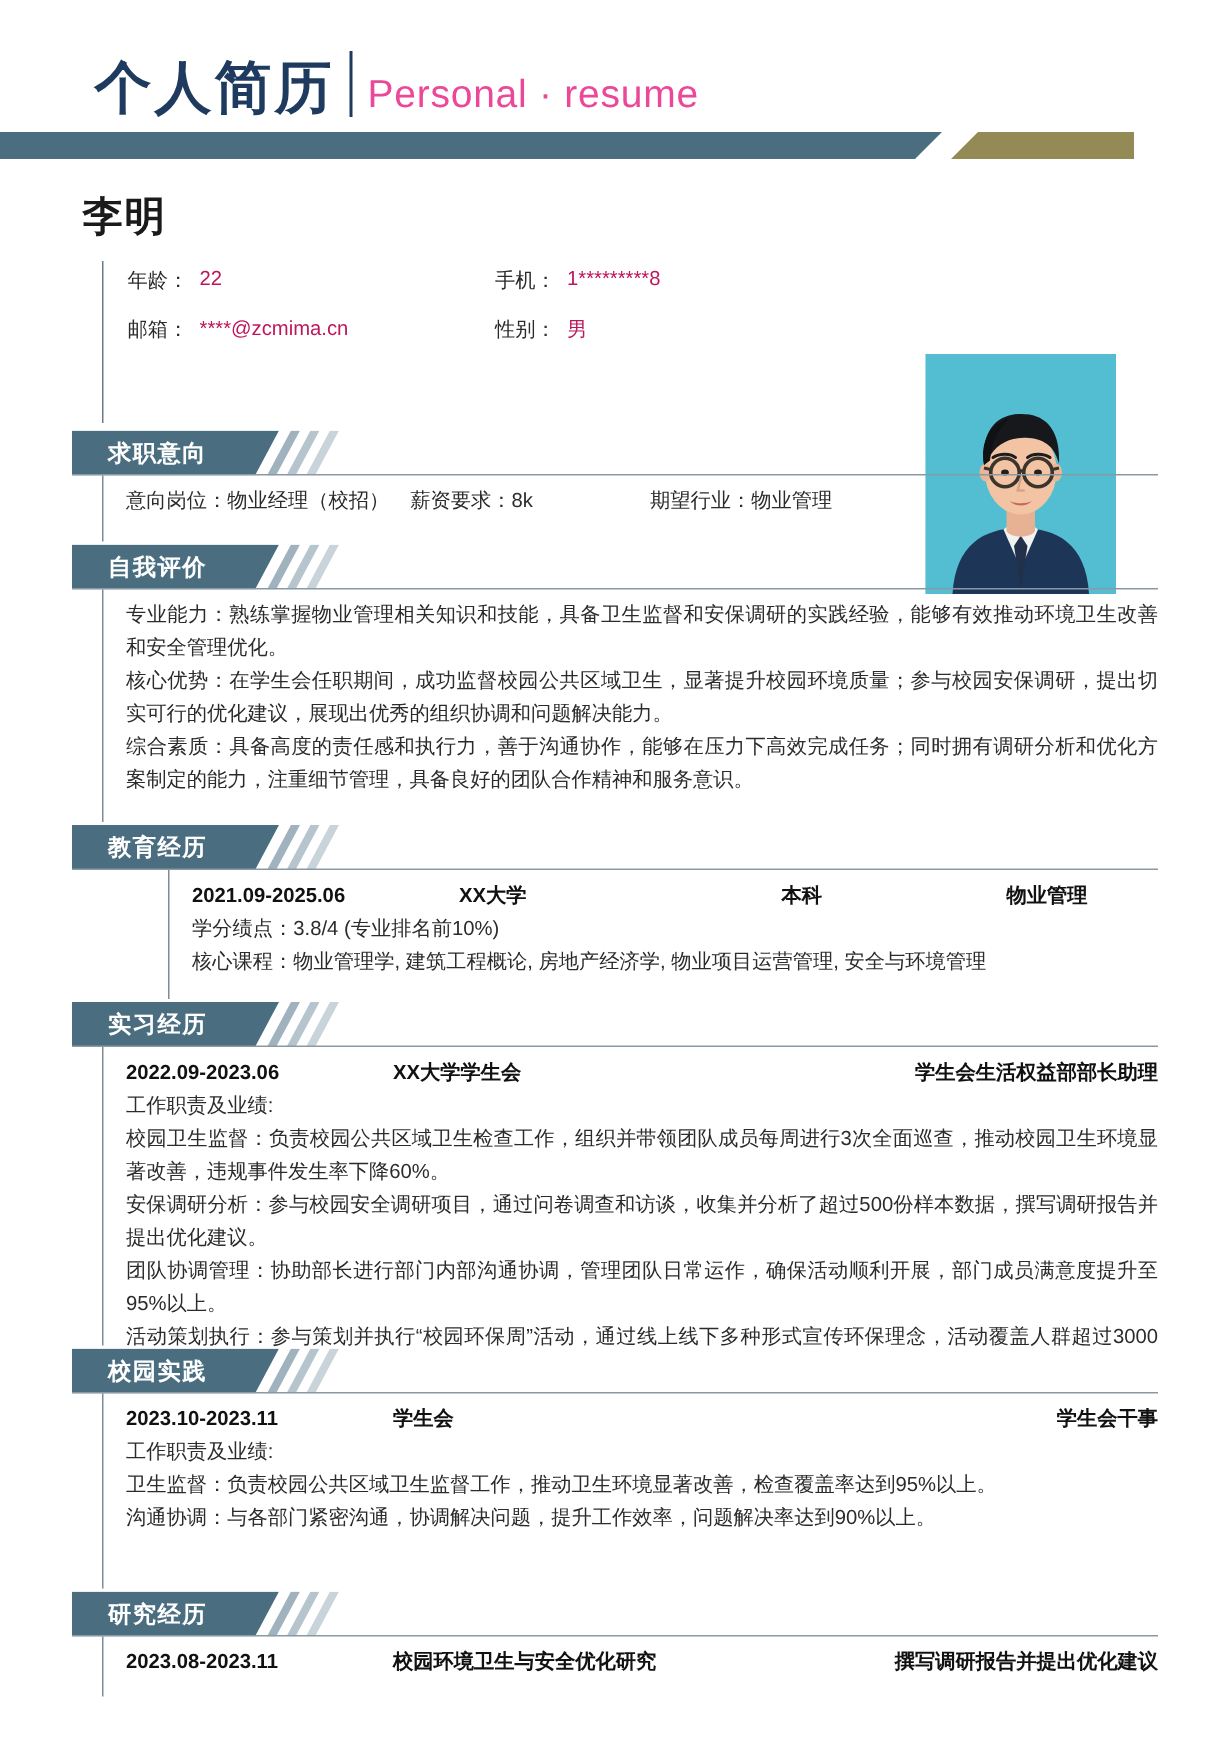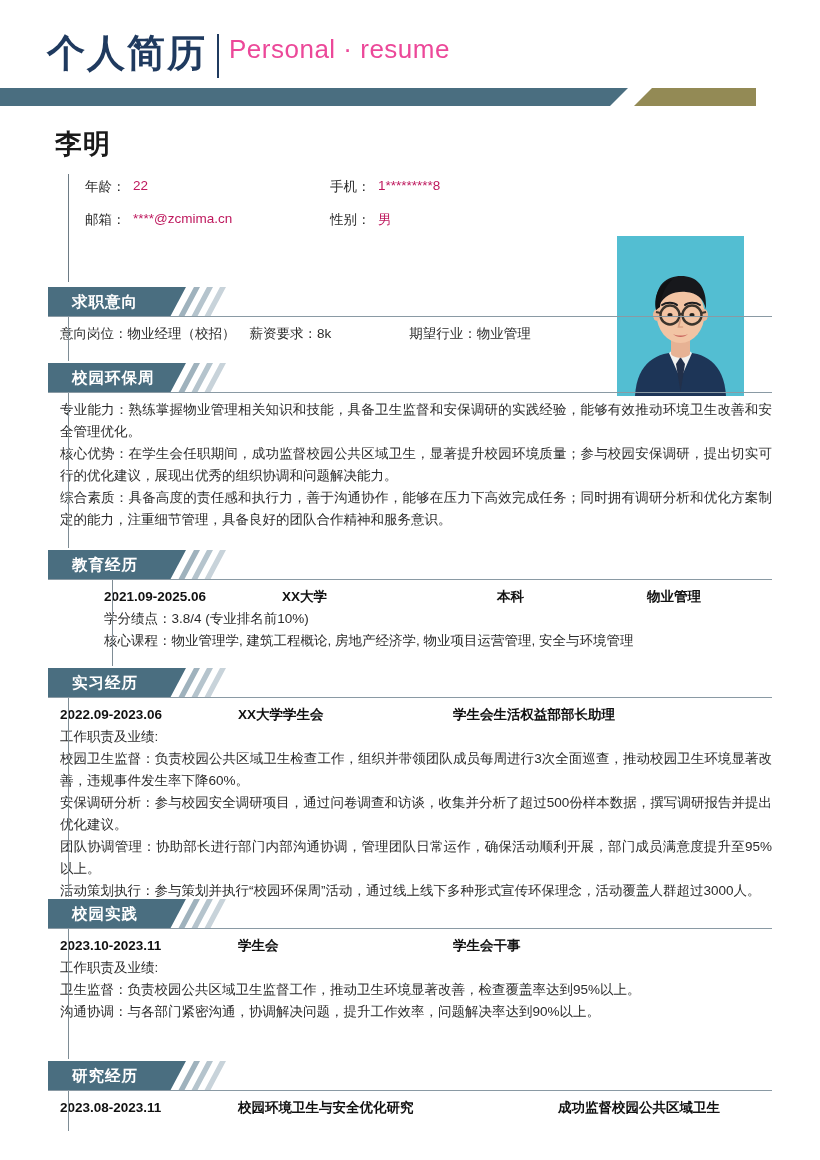--- a/index.html
+++ b/index.html
@@ -7,22 +7,22 @@
     width: 820px; height: 1160px;
     background: #ffffff;
     font-family: "Liberation Sans", "DejaVu Sans", sans-serif;
     overflow: hidden;
   }
   .page { position: relative; width: 820px; height: 1160px; background:#fff; }
 
   
   .header { position: relative; height: 108px; }
   .title-row {
-    position: absolute; left: 47px; top: 34px;
-    display: flex; align-items: flex-start; gap: 10px;
+    position: absolute; left: 63px; top: 34px;
+    display: flex; align-items: flex-end; gap: 10px;
   }
   .title-cn {
     font-size: 38px; font-weight: bold; color: #1f3a5f;
     letter-spacing: 2px; line-height: 1;
   }
   .title-divider { width: 2px; height: 44px; background: #1f3a5f; }
   .title-en {
     font-size: 26px; font-weight: normal; color: #ec4899;
     letter-spacing: .5px;
   }
@@ -87,37 +87,37 @@
   .stripe2 { left:191px; background:#b5c4cd;
     clip-path: polygon(16px 0, 22px 0, 6px 30px, 0 30px); width:24px; }
   .stripe3 { left:204px; background:#c8d3da;
     clip-path: polygon(16px 0, 22px 0, 6px 30px, 0 30px); width:24px; }
   .sec-rule {
     position:absolute; left:48px; top:29px; width:724px; height:1px;
     background:#8a9aa4;
   }
 
   
-  .sec-body { position:relative; padding-left:60px; padding-right:48px; }
+  .sec-body { position:relative; padding-left:84px; padding-right:48px; }
   .sec-rail {
     position:absolute; left:68px; top:0; bottom:0; width:1px; background:#7e8c95;
   }
   .line {
     font-size:13.5px; color:#2b2b2b; line-height:22px;
     text-align:justify;
   }
   .row-head {
     display:flex; font-size:13.5px; font-weight:bold; color:#111;
     line-height:22px;
   }
   .rh-date { width:178px; flex:none; }
   .rh-org  { width:215px; flex:none; }
   .rh-mid  { width:150px; flex:none; }
   .rh-last { flex:1; text-align:left; }
-  .rh-right { flex:1; }
+  .rh-right { flex:1; text-align:right; }
   .pad-t6 { padding-top:6px; }
   .pad-b8 { padding-bottom:8px; }
   .oneline { display:flex; font-size:13.5px; color:#2b2b2b; line-height:22px; }
   .ol-a { flex:none; }
   .ol-gap { width:78px; flex:none; }
 </style>
 </head>
 <body>
 
 <div class="page">
@@ -215,21 +215,21 @@
       <span class="ol-a">期望行业：</span>
       <span class="ol-a">物业管理</span>
     </div>
   </div>
 
   <div class="sec-head">
     <div class="sec-tab"></div>
     <div class="sec-stripe stripe1"></div>
     <div class="sec-stripe stripe2"></div>
     <div class="sec-stripe stripe3"></div>
-    <div class="sec-tab-label">校园环保周</div>
+    <div class="sec-tab-label">自我评价</div>
     <div class="sec-rule"></div>
   </div>
   <div class="sec-body pad-t6 pad-b8" style="height:155px;">
     <div class="sec-rail"></div>
     <div class="line">专业能力：熟练掌握物业管理相关知识和技能，具备卫生监督和安保调研的实践经验，能够有效推动环境卫生改善和安全管理优化。</div>
     <div class="line">核心优势：在学生会任职期间，成功监督校园公共区域卫生，显著提升校园环境质量；参与校园安保调研，提出切实可行的优化建议，展现出优秀的组织协调和问题解决能力。</div>
     <div class="line">综合素质：具备高度的责任感和执行力，善于沟通协作，能够在压力下高效完成任务；同时拥有调研分析和优化方案制定的能力，注重细节管理，具备良好的团队合作精神和服务意识。</div>
   </div>
 
   <div class="sec-head">
@@ -300,17 +300,17 @@
     <div class="sec-stripe stripe2"></div>
     <div class="sec-stripe stripe3"></div>
     <div class="sec-tab-label">研究经历</div>
     <div class="sec-rule"></div>
   </div>
   <div class="sec-body pad-t6" style="height:40px;">
     <div class="sec-rail"></div>
     <div class="row-head">
       <span class="rh-date">2023.08-2023.11</span>
       <span class="rh-org" style="width:320px;">校园环境卫生与安全优化研究</span>
-      <span class="rh-right">成功监督校园公共区域卫生</span>
+      <span class="rh-right">撰写调研报告并提出优化建议</span>
     </div>
   </div>
 
 </div>
 
 </body></html>

